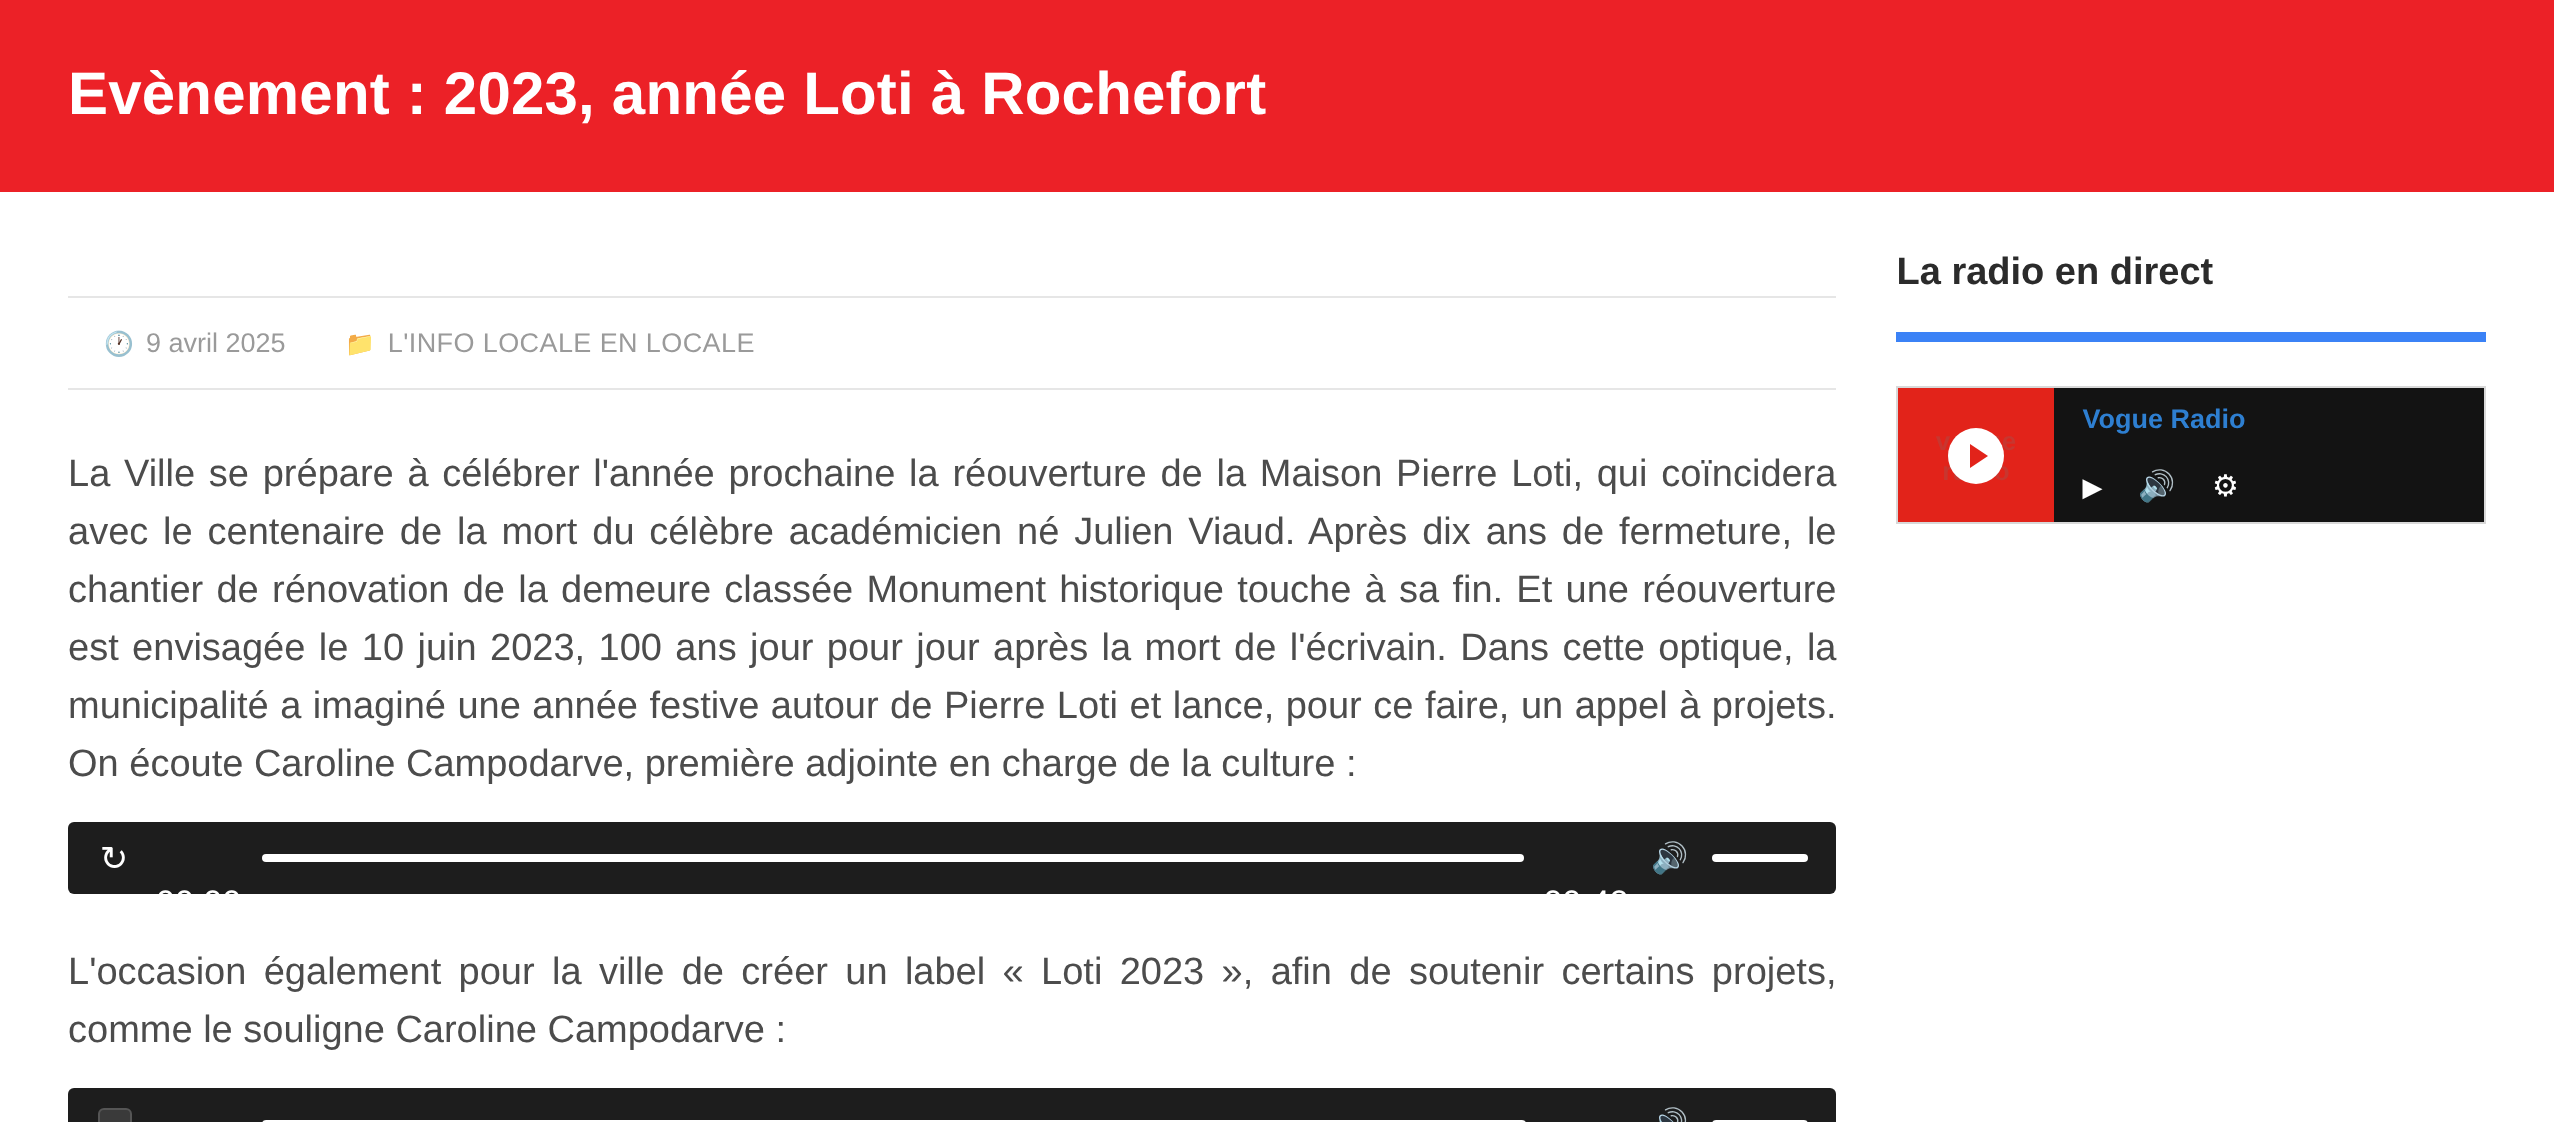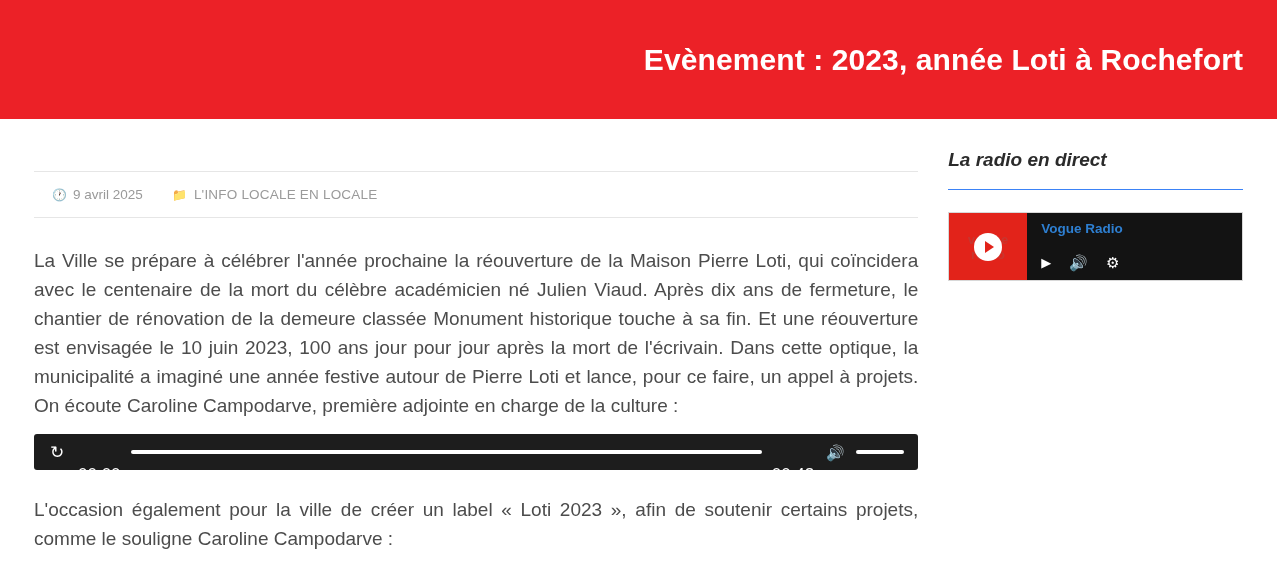--- a/index.html
+++ b/index.html
@@ -12,25 +12,24 @@
     height: 561px;
     background: #ffffff;
     font-family: "Liberation Sans", sans-serif;
     color: #333333;
     overflow: hidden;
   }
 
   
   .page-header {
     background: #ec2127;
-    height: 119px;
+    height: 96px;
     display: flex;
     align-items: center;
     padding: 0 34px;
-    justify-content: flex-end;
   }
   .page-header h1 {
     margin: 0;
     color: #ffffff;
     font-size: 30px;
     font-weight: bold;
     letter-spacing: 0.1px;
   }
 
   
@@ -145,22 +144,21 @@
     margin-right: 2px;
   }
 
   
   .side-title {
     font-size: 19px;
     color: #2b2b2b;
     font-weight: bold;
     margin: 0 0 12px 0;
     padding-bottom: 18px;
-    border-bottom: 1px solid #3b82f6;
-    font-style: italic;
+    border-bottom: 5px solid #3b82f6;
   }
   .radio-widget {
     margin-top: 22px;
     display: flex;
     height: 69px;
     border: 1px solid #d8d8d8;
     background: #131313;
   }
   .radio-logo {
     width: 78px;

